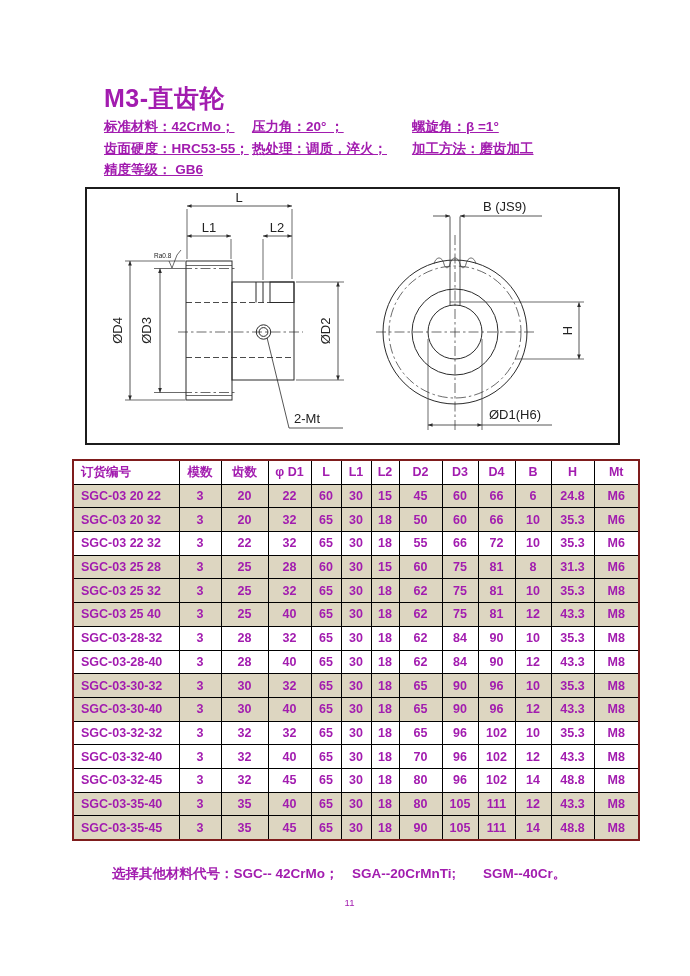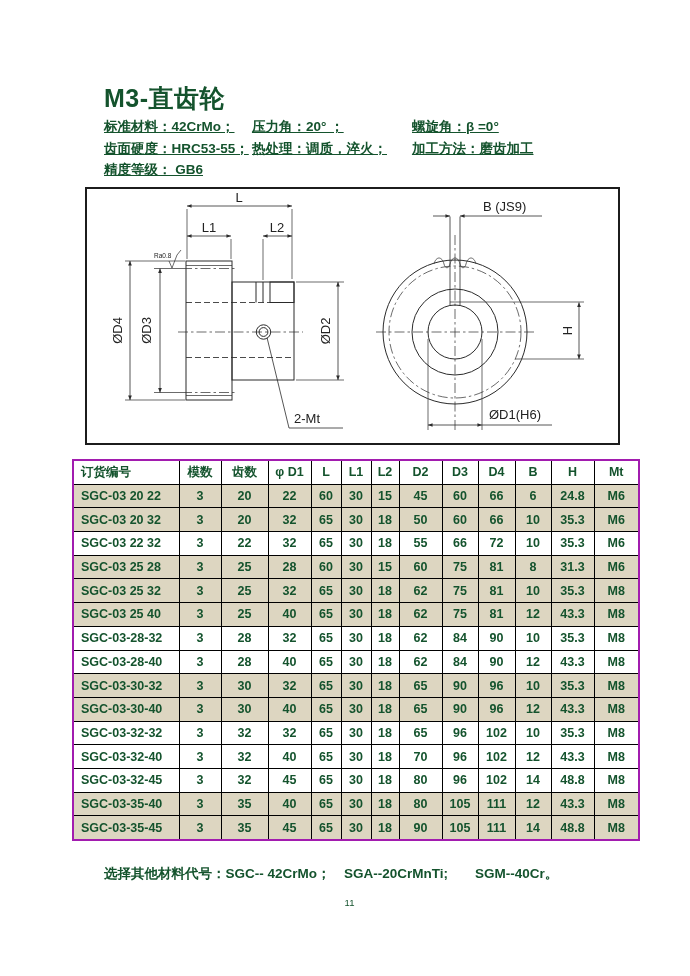--- a/index.html
+++ b/index.html
@@ -1,18 +1,18 @@
 <!DOCTYPE html>
 <html><head>
 <meta charset="utf-8">
 <style>
   html,body { margin:0; padding:0; background:#ffffff; }
   .page {
     position:relative; width:668px; height:976px; background:#fff;
-    font-family:"Liberation Sans", sans-serif; color:#14532d; overflow:hidden;padding-left:7px;
+    font-family:"Liberation Sans", sans-serif; color:#a21caf; overflow:hidden;padding-left:7px;
   }
   .title {
     position:absolute; left:104px; top:82px;
     font-size:25px; font-weight:600; letter-spacing:.5px;
   }
   .specs {
     position:absolute; left:104px; top:116px;
     font-size:13.5px; font-weight:700; line-height:21.5px; white-space:nowrap;text-decoration:underline;
   }
   .spec-row { display:grid; grid-template-columns:148px 160px auto; }
@@ -25,49 +25,49 @@
   }
   svg .thin { stroke-width:.7; }
   svg .dim  { stroke-width:.8; }
   svg .dash { stroke-dasharray:6 3; stroke-width:.85; }
   svg .cl   { stroke-dasharray:10 3 2.5 3; stroke-width:.7; }
   svg text { stroke:none; fill:#222; font-size:13px; font-family:"Liberation Sans",sans-serif; }
   svg text.sm { font-size:6.5px; }
   .table-wrap { position:absolute; left:72px; top:459px; }
   table.gear {
     border-collapse:collapse; table-layout:fixed; width:566px;
-    font-size:12.5px; font-weight:700; border:2px solid #a21caf;
+    font-size:12.5px; font-weight:700; border:2px solid #7f1d1d;
   }
   table.gear th, table.gear td {
     border:1px solid #000; text-align:center; height:22.7px; padding:0;
     overflow:hidden; white-space:nowrap; background:#fff;
   }
   table.gear .col-code { text-align:left; padding-left:7px; }
   table.gear tr.shaded td { background:#ddd6c1; }
   .footer-note {
-    position:absolute; left:104px; top:865px;
+    position:absolute; left:112px; top:865px;
     font-size:13.5px; font-weight:700; white-space:nowrap;
   }
   .page-number {
     position:absolute; left:0; top:897px; width:100%;
     text-align:center; font-size:9.5px; font-weight:400;margin-left:12px;
   }
 </style>
 </head>
 <body>
 
 <div class="page">
 
   <div class="title">M3-直齿轮</div>
 
   <div class="specs">
     <div class="spec-row">
       <span>标准材料：42CrMo；</span>
       <span>压力角：20°  ；</span>
-      <span>螺旋角：β =0°</span>
+      <span>螺旋角：β =1°</span>
     </div>
     <div class="spec-row">
       <span>齿面硬度：HRC53-55；</span>
       <span>热处理：调质，淬火；</span>
       <span>加工方法：磨齿加工</span>
     </div>
     <div class="spec-row">
       <span>精度等级：  GB6</span>
       <span></span>
       <span></span>

